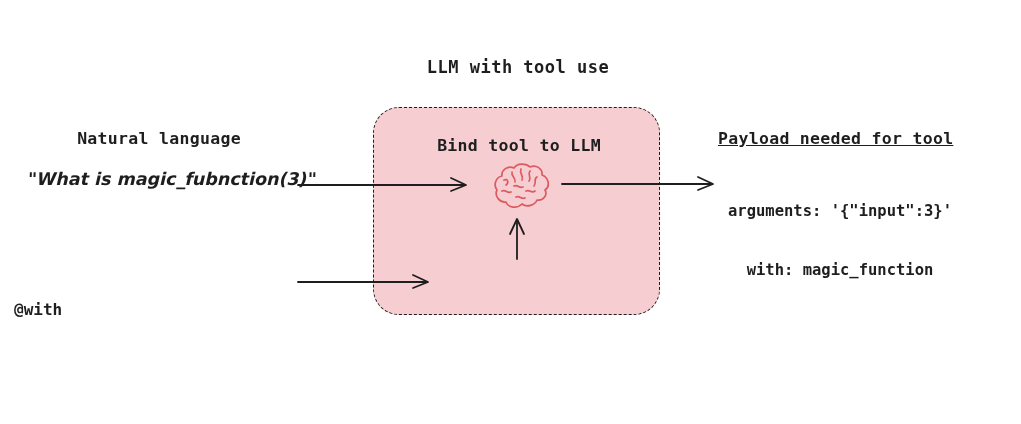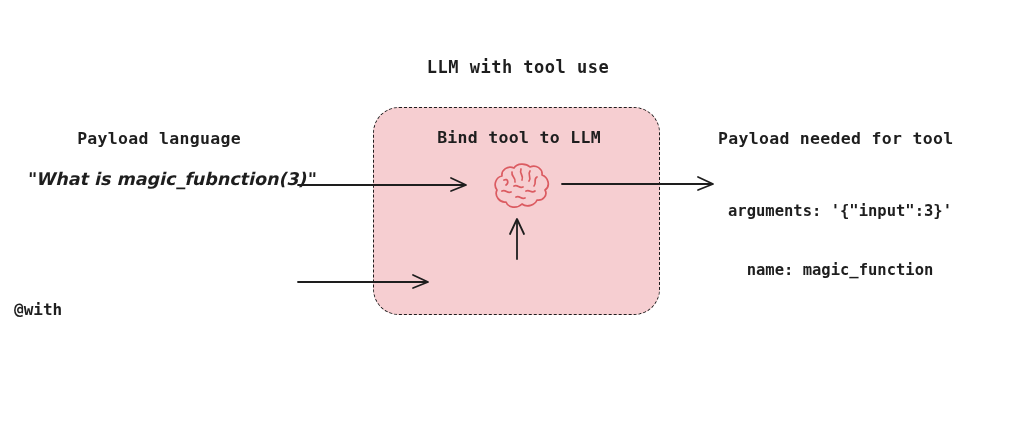--- a/index.html
+++ b/index.html
@@ -70,54 +70,54 @@
     pointer-events: none;
   }
 </style>
 </head>
 <body>
 
 <div class="canvas">
 
   <div class="abs centerx title" style="left:518px; top:57px;">LLM with tool use</div>
 
-  <div class="abs centerx heading" style="left:159px; top:129px;">Payload language</div>
+  <div class="abs centerx heading" style="left:159px; top:129px;">Natural language</div>
 
   <div class="abs handwriting" style="left:28px; top:169px;">"What is magic_fubnction(3)"</div>
 
   <div class="abs codeblock" style="left:14px; top:252px;">
     <span>@with</span>
     
   </div>
 
   <div class="bind-box"></div>
 
-  <div class="abs centerx heading" style="left:519px; top:128px;">Bind tool to LLM</div>
+  <div class="abs centerx heading" style="left:519px; top:136px;">Bind tool to LLM</div>
 
   <svg class="abs" style="left:490px; top:162px;" width="60" height="51" viewBox="0 0 60 51">
     <g fill="none" stroke="#db5b61" stroke-width="1.7" stroke-linecap="round" stroke-linejoin="round">
       <path d="M7 28 C3 23 6 15 12 14 C11 8 18 3 24 6 C27 1 36 1 40 5 C46 2 53 7 52 13 C58 15 61 24 55 28 C58 33 53 39 47 38 C45 43 37 46 32 42 C27 47 18 46 16 40 C10 41 4 34 7 28 Z"></path>
       <path d="M14 18 C18 16 19 21 16 23"></path>
       <path d="M22 10 C21 15 26 15 25 20"></path>
       <path d="M31 7 C29 12 34 13 32 18"></path>
       <path d="M40 9 C37 13 42 15 39 19"></path>
       <path d="M47 15 C43 17 47 21 44 24"></path>
       <path d="M12 29 C16 27 17 32 21 30"></path>
       <path d="M24 24 C28 22 29 27 33 25"></path>
       <path d="M36 29 C40 27 41 32 45 29"></path>
       <path d="M26 35 C30 33 31 38 35 36"></path>
     </g>
   </svg>
 
 
-  <div class="abs heading" style="left:718px; top:129px;">Payload needed for tool</div>
+  <div class="abs heading" style="left:718px; top:129px;text-decoration:underline;">Payload needed for tool</div>
 
   <div class="abs payloadblock" style="left:728px; top:163px;">
     <span>arguments: '{"input":3}'</span>
-    <span>  name: magic_function</span>
+    <span>  with: magic_function</span>
   </div>
 
   <svg class="overlay" width="1021" height="424" viewBox="0 0 1021 424">
     <g fill="none" stroke="#1e1e1e" stroke-width="1.8" stroke-linecap="round" stroke-linejoin="round">
       <g>
         <path d="M298 185 L465 185"></path>
         <path d="M451 178 L466 185 L451 191"></path>
       </g>
       <g>
         <path d="M298 282 L427 282"></path>

